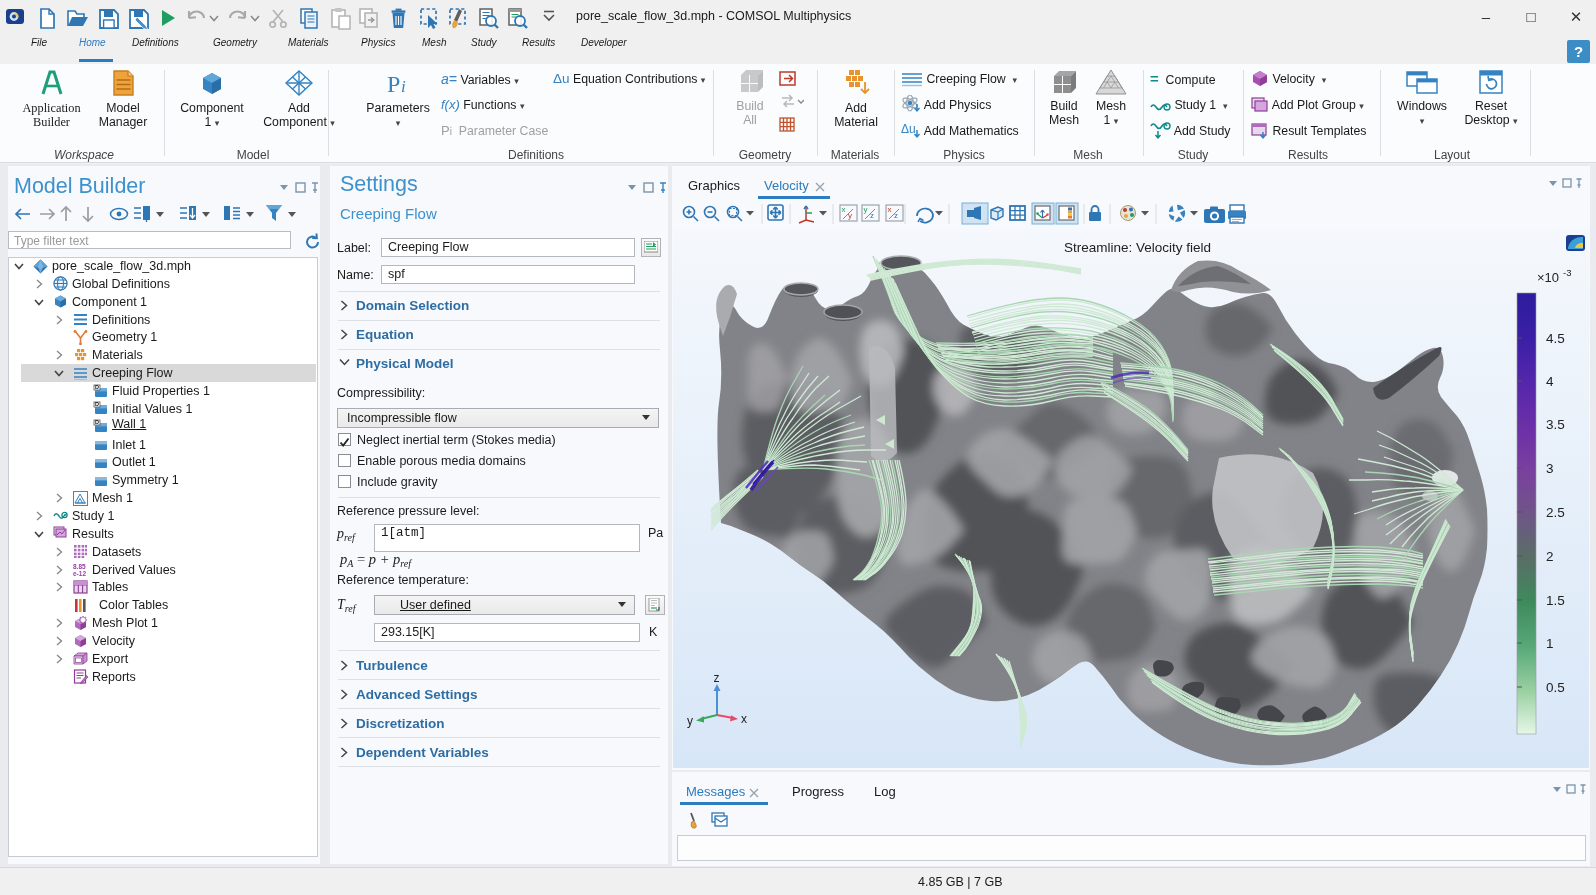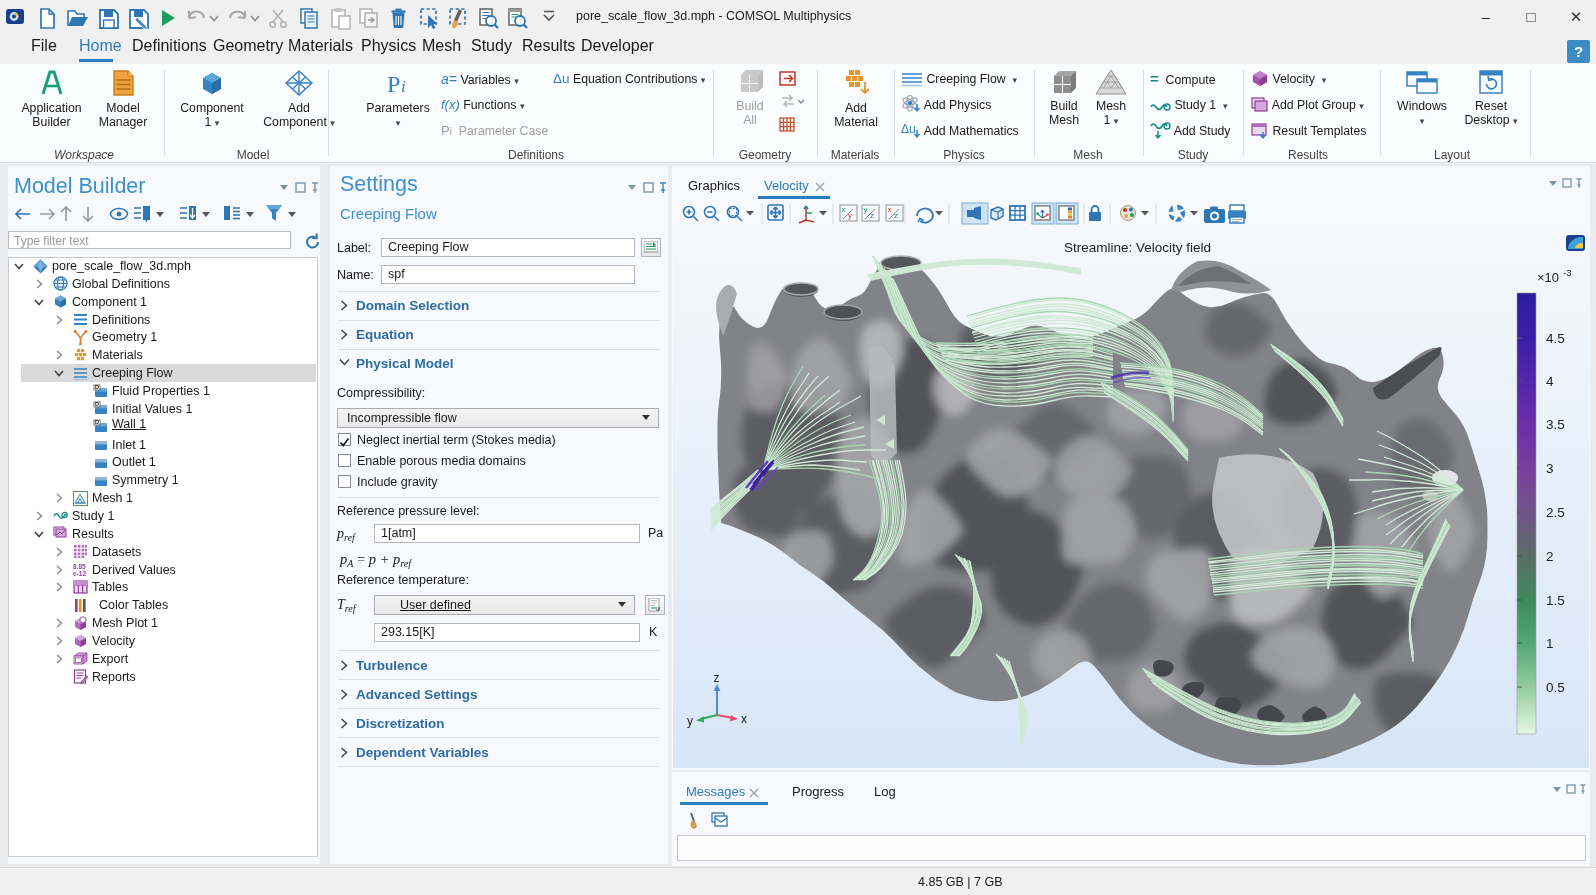--- a/index.html
+++ b/index.html
@@ -5,21 +5,21 @@
 * { margin:0; padding:0; box-sizing:border-box; }
 html,body { width:1596px; height:895px; overflow:hidden; font-family:"Liberation Sans", sans-serif; background:#f0f0f0; }
 #app { position:absolute; top:0; left:0; width:1596px; height:895px; }
 .abs { position:absolute; }
 
 #titlebar { position:absolute; top:0; left:0; width:1596px; height:33px; background:#f0f0f0; }
 #title-text { position:absolute; top:9px; left:576px; font-size:12.5px; color:#1a1a1a; }
 .wbtn { position:absolute; top:6px; width:30px; height:22px; color:#333; font-size:15px; text-align:center; line-height:22px; }
 
 #menubar { position:absolute; top:33px; left:0; width:1596px; height:31px; background:#f0f0f0; }
-.menu-item { position:absolute; top:4px; font-size:16px; color:#1a1a1a; }
+.menu-item { position:absolute; top:4px; font-size:10px; color:#1a1a1a;font-style:italic; }
 .menu-active { color:#2b7cc0; }
 #home-underline { position:absolute; top:26px; height:3px; background:#2b7cc0; }
 #helpbtn { position:absolute; top:40px; left:1567px; width:23px; height:23px; background:#3c8dc5; color:#fff; font-size:15px; font-weight:bold; text-align:center; line-height:23px; border-radius:2px;}
 
 #ribbon { position:absolute; top:64px; left:0; width:1596px; height:99px; background:#fbfcfd; border-bottom:1px solid #d8dade; }
 .rsep { position:absolute; top:6px; width:1px; height:86px; background:#dcdee1; }
 .rlabel { position:absolute; top:84px; font-size:12px; color:#444; text-align:center; }
 .bigbtn { position:absolute; top:4px; text-align:center; font-size:12.3px; color:#1a1a1a; line-height:13.5px; }
 .bigbtn .ic { display:block; margin:0 auto 4px auto; }
 .smallrow { position:absolute; font-size:12.3px; color:#1a1a1a; height:20px; line-height:20px; white-space:nowrap; }
@@ -200,21 +200,21 @@
     <div class="rlabel" style="left:208px;width:90px;">Model</div>
     <div class="rlabel" style="left:491px;width:90px;">Definitions</div>
     <div class="rlabel" style="left:720px;width:90px;">Geometry</div>
     <div class="rlabel" style="left:810px;width:90px;">Materials</div>
     <div class="rlabel" style="left:919px;width:90px;">Physics</div>
     <div class="rlabel" style="left:1043px;width:90px;">Mesh</div>
     <div class="rlabel" style="left:1148px;width:90px;">Study</div>
     <div class="rlabel" style="left:1263px;width:90px;">Results</div>
     <div class="rlabel" style="left:1407px;width:90px;">Layout</div>
 
-    <div class="bigbtn" style="left:11px;width:81px;">
+    <div class="bigbtn" style="left:11px;width:81px;font-family:Liberation Serif, serif;">
       <svg class="ic" width="30" height="30" viewBox="0 0 30 30">
           <path d="M6 26 L13 4 L17 4 L24 26" fill="none" stroke="#1c9e77" stroke-width="3"></path>
           <path d="M9.5 18 L20.5 18" stroke="#1c9e77" stroke-width="2.6"></path>
         </svg>
       Application<br>Builder
     </div>
     <div class="bigbtn" style="left:92px;width:62px;">
       <svg class="ic" width="28" height="30" viewBox="0 0 28 30">
           <path d="M5 3 L19 3 L24 8 L24 27 L5 27 Z" fill="#f0a23c" stroke="#c87f1e" stroke-width="1.4"></path>
           <path d="M19 3 L19 8 L24 8" fill="#f7c77e" stroke="#c87f1e" stroke-width="1.2"></path>
@@ -690,21 +690,21 @@
             <path d="M1.5 5.5 L4.2 8.5 L9.5 1.5" fill="none" stroke="#222" stroke-width="1.8"></path>
           </svg></div>
       <div class="slabel" style="left:27px;top:267px;">Neglect inertial term (Stokes media)</div>
       <div class="cb" style="left:8px;top:288px;"></div>
       <div class="slabel" style="left:27px;top:288px;">Enable porous media domains</div>
       <div class="cb" style="left:8px;top:309px;"></div>
       <div class="slabel" style="left:27px;top:309px;">Include gravity</div>
       <div class="sec-line" style="top:331px;"></div>
       <div class="slabel" style="left:7px;top:338px;">Reference pressure level:</div>
       <div class="slabel" style="left:7px;top:360px;font-style:italic;font-family:'Liberation Serif',serif;font-size:14px;">p<span style="font-size:10px;vertical-align:-3px;">ref</span></div>
-      <div class="sinput" style="left:44px;top:358px;width:266px;height:19px;line-height:17px;">1[atm]</div>
+      <div class="sinput" style="left:44px;top:358px;width:266px;height:28px;line-height:17px;font-family:Liberation Mono, monospace;">1[atm]</div>
       <div class="slabel" style="left:318px;top:360px;">Pa</div>
       <div class="slabel" style="left:10px;top:385px;font-style:italic;font-family:'Liberation Serif',serif;font-size:14.5px;">p<span style="font-size:10px;vertical-align:-3px;">A</span> <span style="font-style:normal;">=</span> p + p<span style="font-size:10px;vertical-align:-3px;">ref</span></div>
       <div class="slabel" style="left:7px;top:407px;">Reference temperature:</div>
       <div class="slabel" style="left:7px;top:431px;font-style:italic;font-family:'Liberation Serif',serif;font-size:14px;">T<span style="font-size:10px;vertical-align:-3px;">ref</span></div>
       <div class="sdrop" style="left:44px;top:429px;width:261px;height:20px;line-height:18px;padding-left:25px;text-decoration:underline;">User defined<div class="darrow"></div></div>
       <div class="abs" style="left:315px;top:429px;width:20px;height:20px;background:linear-gradient(#fafafa,#e8e8e8);border:1px solid #b0b4ba;">
         <svg width="14" height="14" viewBox="0 0 14 14" style="margin:2px 0 0 2px;">
             <rect x="1" y="0" width="10" height="13" fill="#fff" stroke="#999" stroke-width="1"></rect>
             <path d="M3 2.5 H9 M3 5 H9 M3 7.5 H7" stroke="#bbb" stroke-width="1"></path>
             <path d="M3 10 H9" stroke="#1f9e60" stroke-width="1.2"></path>

